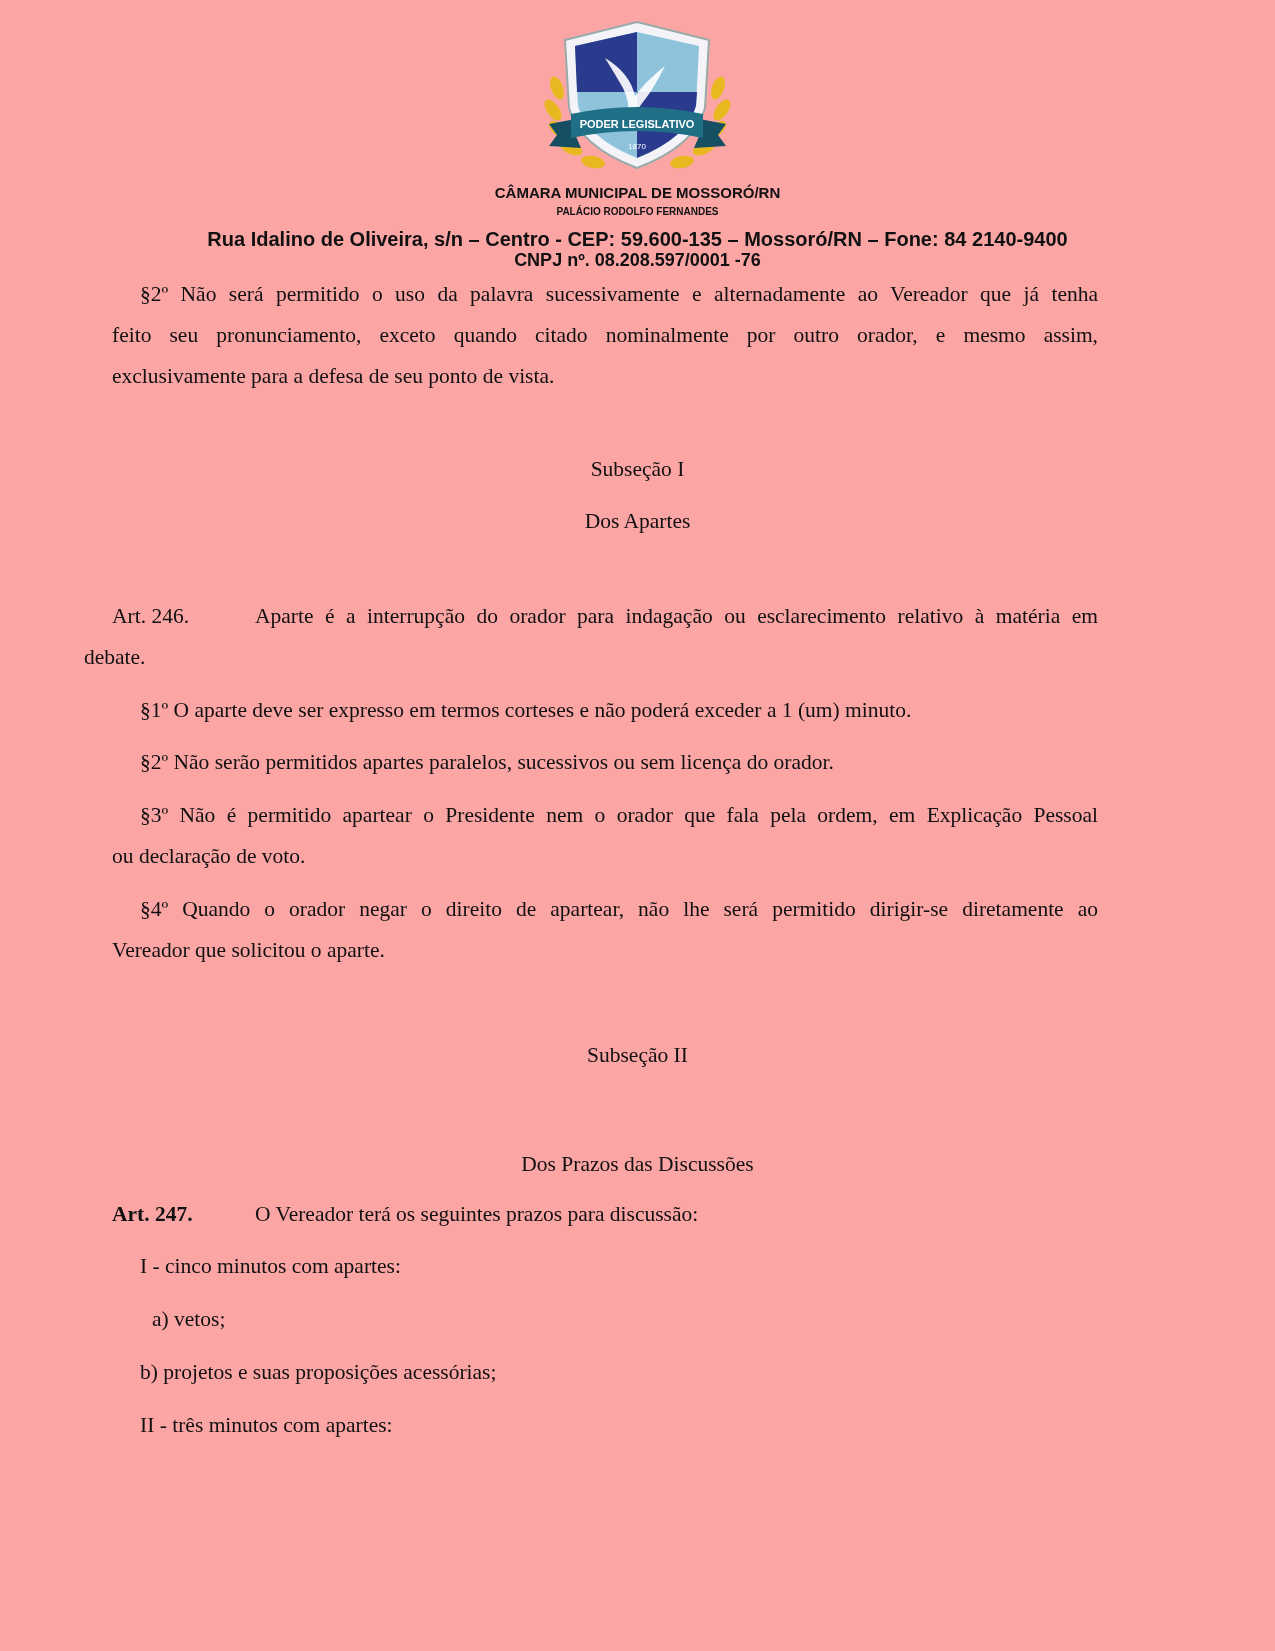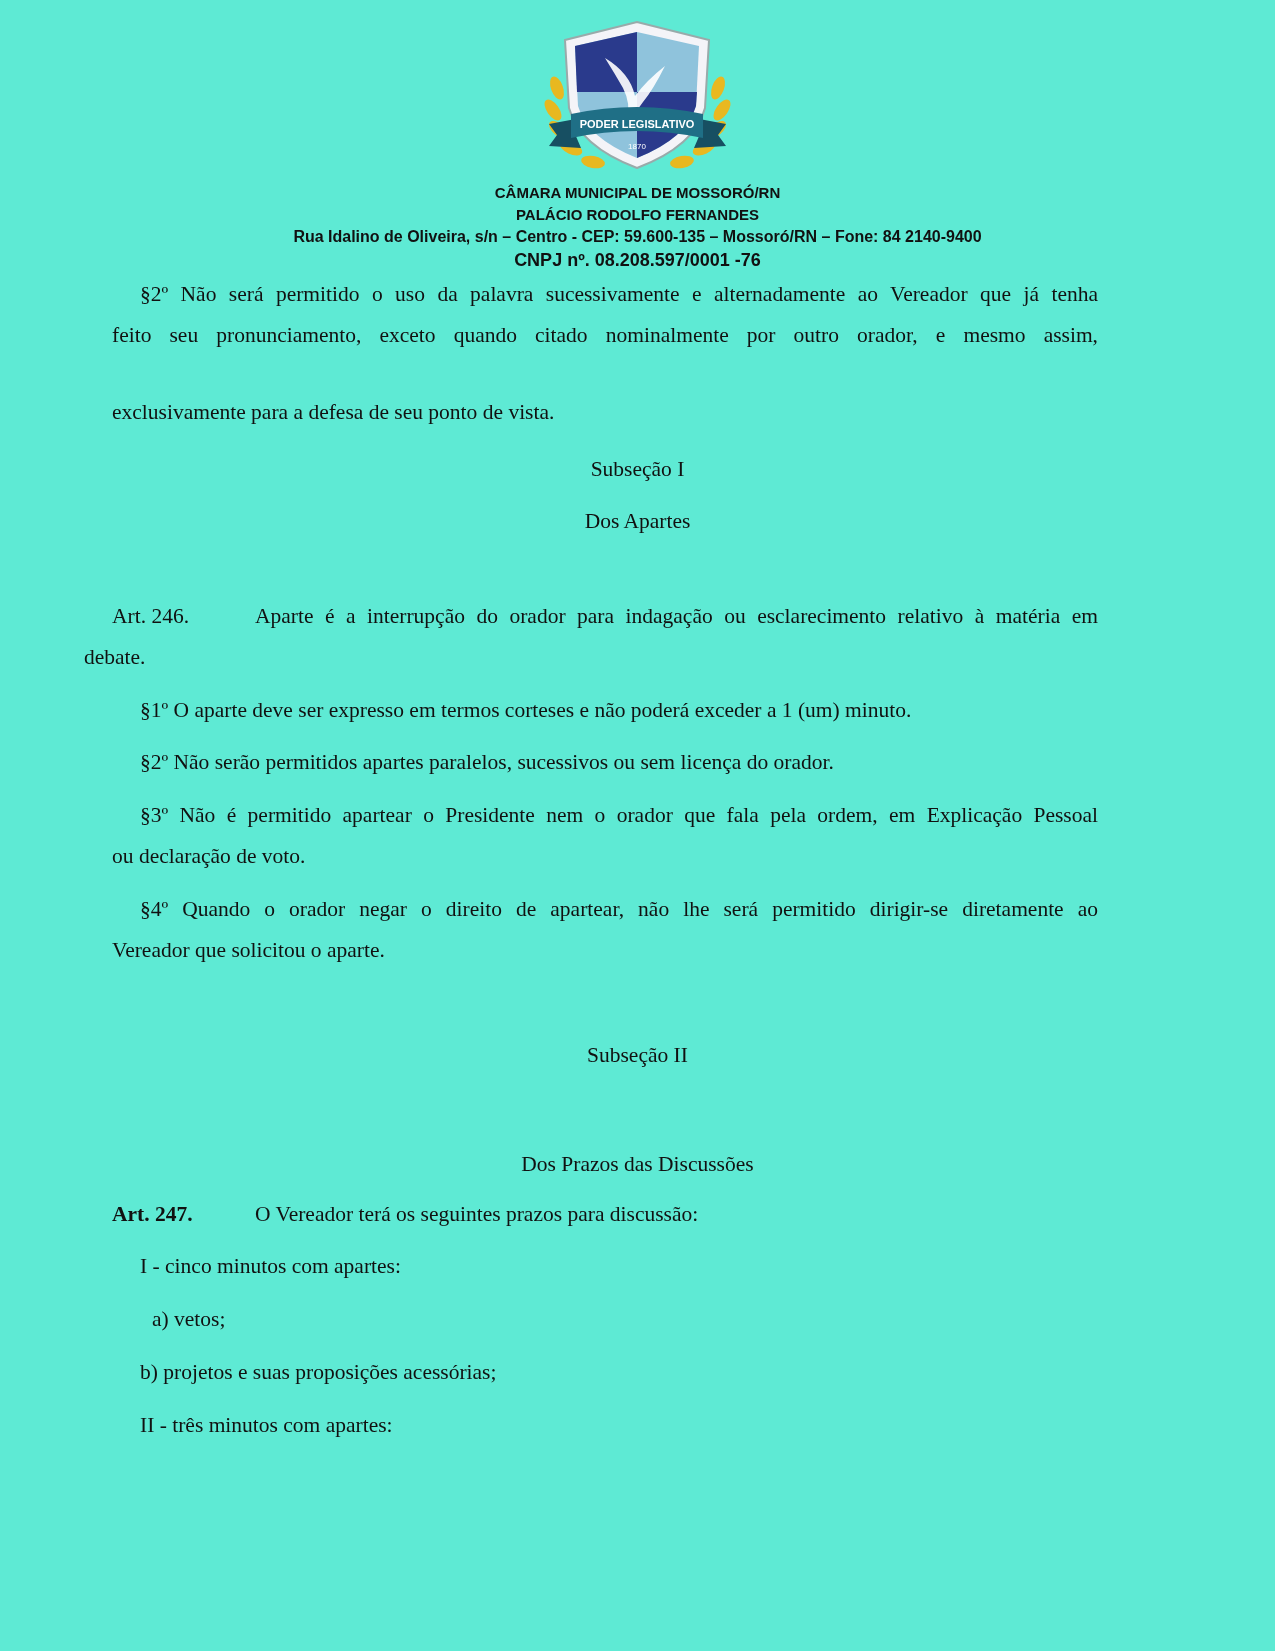--- a/index.html
+++ b/index.html
@@ -1,22 +1,22 @@
 <!DOCTYPE html>
 <html><head>
 <meta charset="utf-8">
 <style>
   html, body { margin: 0; padding: 0; background: #ffffff; }
   body { width: 1275px; height: 1651px; position: relative; overflow: hidden; }
-  .page { position: absolute; left: 0; top: 0; width: 1275px; height: 1651px; background: #5eead4; color: #111; }
+  .page { position: absolute; left: 0; top: 0; width: 1275px; height: 1651px; background: #fca5a5; color: #111; }
   .logo { position: absolute; left: 535px; top: 18px; width: 205px; height: 160px; }
   .hdr { position: absolute; left: 0; width: 1275px; text-align: center; font-family: "Liberation Sans", sans-serif; font-weight: bold; color: #111; }
   .h1 { top: 184px; font-size: 15px; }
-  .h2 { top: 206px; font-size: 15px; }
-  .h3 { top: 228px; font-size: 16px; }
+  .h2 { top: 206px; font-size: 10px; }
+  .h3 { top: 228px; font-size: 20px; }
   .h4 { top: 250px; font-size: 18px; }
   .t { position: absolute; font-family: "Liberation Serif", serif; font-size: 21.5px; color: #111; white-space: nowrap; }
   .just { text-align: justify; text-align-last: justify; white-space: normal; }
   .center { left: 0; width: 1275px; text-align: center; }
 </style>
 </head>
 <body>
 
 <div class="page">
 
@@ -49,21 +49,21 @@
     <text x="102" y="131" text-anchor="middle" font-family="Liberation Sans, sans-serif" font-size="8" fill="#fff">1870</text>
   </svg>
 
   <div class="hdr h1">CÂMARA MUNICIPAL DE MOSSORÓ/RN</div>
   <div class="hdr h2">PALÁCIO RODOLFO FERNANDES</div>
   <div class="hdr h3">Rua Idalino de Oliveira, s/n – Centro - CEP: 59.600-135 – Mossoró/RN – Fone: 84 2140-9400</div>
   <div class="hdr h4">CNPJ nº.  08.208.597/0001 -76</div>
 
   <div class="t just" style="left:140px; top:282px; width:958px;">§2º Não será permitido o uso da palavra sucessivamente e alternadamente ao Vereador que já tenha</div>
   <div class="t just" style="left:112px; top:323px; width:986px;">feito seu pronunciamento, exceto quando citado nominalmente por outro orador, e mesmo assim,</div>
-  <div class="t" style="left:112px; top:364px;margin-top:36px;">exclusivamente para a defesa de seu ponto de vista.</div>
+  <div class="t" style="left:112px; top:364px;">exclusivamente para a defesa de seu ponto de vista.</div>
 
   <div class="t center" style="top:509px;">Dos Apartes</div>
   <div class="t center" style="top:457px;">Subseção I</div>
 
   <div class="t" style="left:112px; top:604px;">Art. 246.</div>
   <div class="t just" style="left:255px; top:604px; width:843px;">Aparte é a interrupção do orador para indagação ou esclarecimento relativo à matéria em</div>
   <div class="t" style="left:84px; top:645px;">debate.</div>
   <div class="t" style="left:140px; top:698px;">§1º O aparte deve ser expresso em termos corteses e não poderá exceder a 1 (um) minuto.</div>
   <div class="t" style="left:140px; top:750px;">§2º Não serão permitidos apartes paralelos, sucessivos ou sem licença do orador.</div>
   <div class="t just" style="left:140px; top:803px; width:958px;">§3º Não é permitido apartear o Presidente nem o orador que fala pela ordem, em Explicação Pessoal</div>

